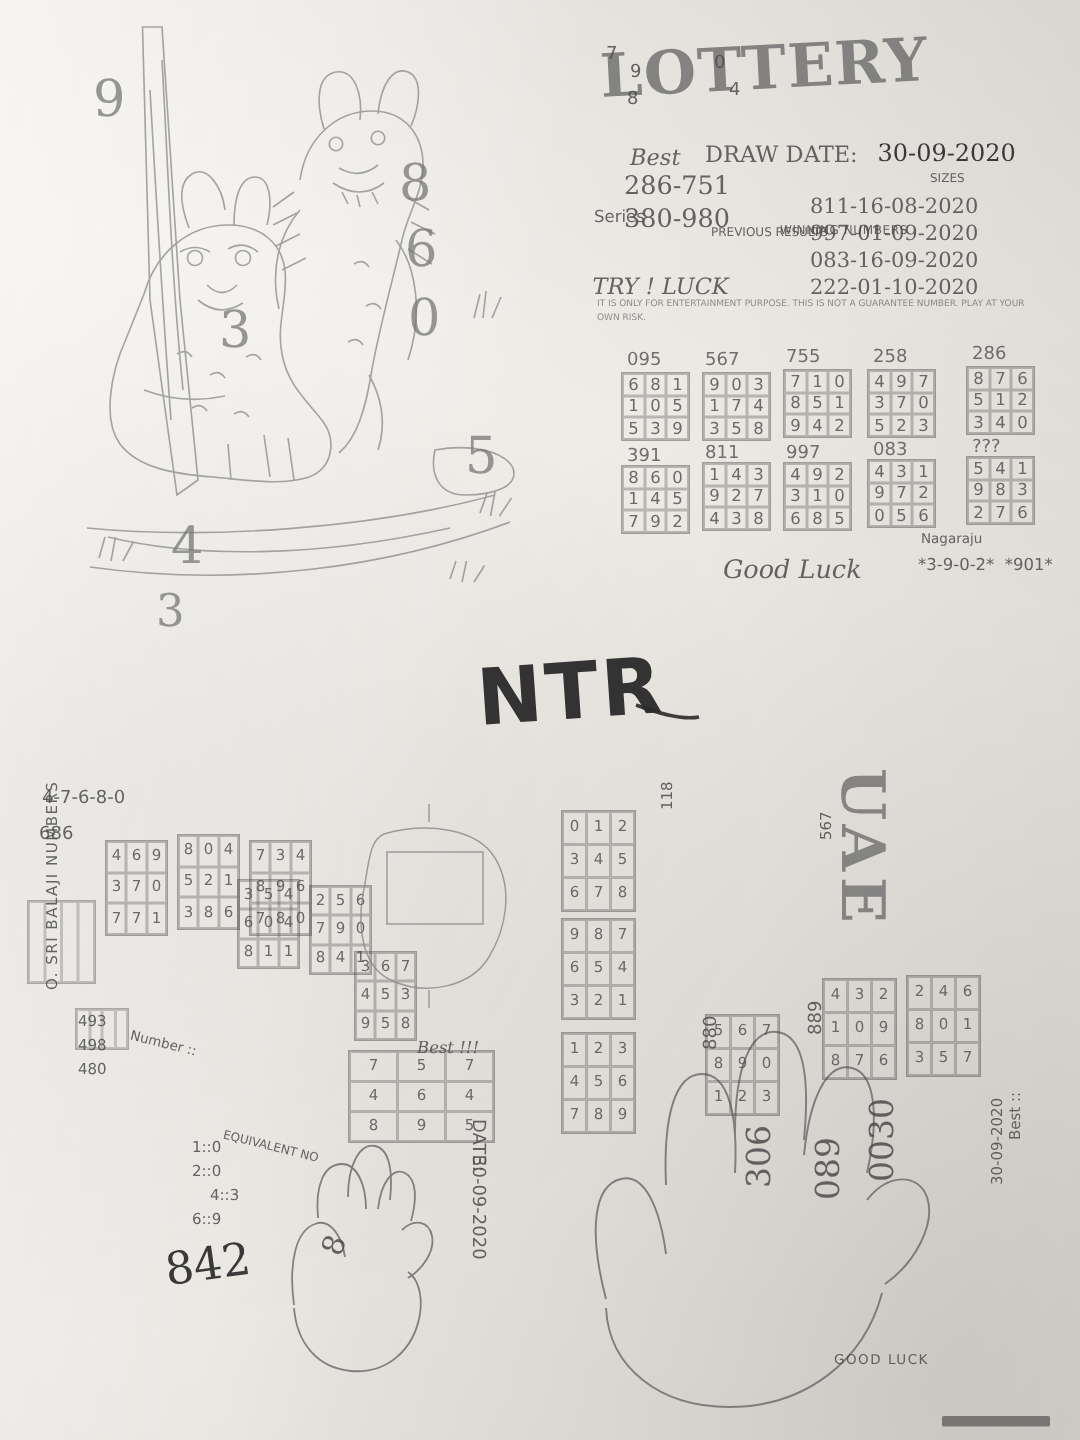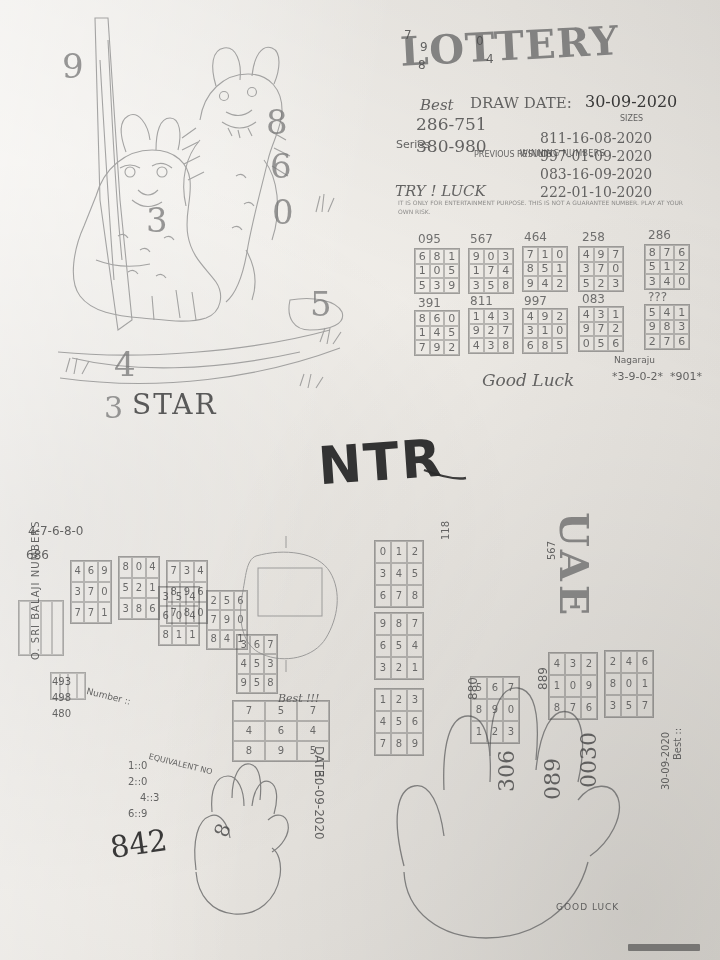--- a/index.html
+++ b/index.html
@@ -135,21 +135,20 @@
   </svg>
 
   <div class="ink bigdigit" style="left:62px;top:46px;font-size:34px;">9</div>
   <div class="ink bigdigit" style="left:266px;top:102px;font-size:34px;">8</div>
   <div class="ink bigdigit" style="left:270px;top:146px;font-size:34px;">6</div>
   <div class="ink bigdigit" style="left:272px;top:192px;font-size:34px;">0</div>
   <div class="ink bigdigit" style="left:310px;top:284px;font-size:34px;">5</div>
   <div class="ink bigdigit" style="left:114px;top:344px;font-size:34px;">4</div>
   <div class="ink bigdigit" style="left:146px;top:200px;font-size:34px;">3</div>
   <div class="ink bigdigit" style="left:104px;top:390px;font-size:30px;">3</div>
-  <div class="ink" style="left:132px;top:388px;font-size:28px;letter-spacing:2px;font-family:'DejaVu Serif',serif;color:#4a4a4a;opacity:.9;">STAR</div>
 
   <div class="title-lottery">LOTTERY</div>
   <div class="ink" style="left:404px;top:28px;font-size:12px;">7</div>
   <div class="ink" style="left:420px;top:40px;font-size:12px;">9</div>
   <div class="ink" style="left:418px;top:58px;font-size:12px;">8</div>
   <div class="ink" style="left:476px;top:34px;font-size:12px;">0</div>
   <div class="ink" style="left:486px;top:52px;font-size:12px;">4</div>
 
   <div class="ink hand" style="left:420px;top:96px;font-size:15px;">Best</div>
   <div class="ink" style="left:470px;top:94px;font-size:15px;font-family:'DejaVu Serif',serif;">DRAW DATE:</div>
@@ -166,21 +165,21 @@
   <div class="ink" style="left:540px;top:130px;font-size:14px;font-family:'DejaVu Serif',serif;">811-16-08-2020</div>
   <div class="ink" style="left:540px;top:148px;font-size:14px;font-family:'DejaVu Serif',serif;">997-01-09-2020</div>
   <div class="ink" style="left:540px;top:166px;font-size:14px;font-family:'DejaVu Serif',serif;">083-16-09-2020</div>
   <div class="ink" style="left:540px;top:184px;font-size:14px;font-family:'DejaVu Serif',serif;">222-01-10-2020</div>
 
   <div class="ink hand" style="left:395px;top:182px;font-size:15px;">TRY ! LUCK</div>
   <div class="ink" style="left:398px;top:198px;font-size:6px;width:300px;white-space:normal;line-height:1.5;opacity:.6;">IT IS ONLY FOR ENTERTAINMENT PURPOSE. THIS IS NOT A GUARANTEE NUMBER. PLAY AT YOUR OWN RISK.</div>
 
   <div class="ink gcap" style="left:418px;top:232px;font-size:12px;">095</div>
   <div class="ink gcap" style="left:470px;top:232px;font-size:12px;">567</div>
-  <div class="ink gcap" style="left:524px;top:230px;font-size:12px;">464</div>
+  <div class="ink gcap" style="left:524px;top:230px;font-size:12px;">755</div>
   <div class="ink gcap" style="left:582px;top:230px;font-size:12px;">258</div>
   <div class="ink gcap" style="left:648px;top:228px;font-size:12px;">286</div>
 
   <div class="grid3" id="g1-0" style="left:414px;top:248px;width:44px;height:44px;font-size:11px;">
       <div>6</div>
       <div>8</div>
       <div>1</div>
       <div>1</div>
       <div>0</div>
       <div>5</div>

